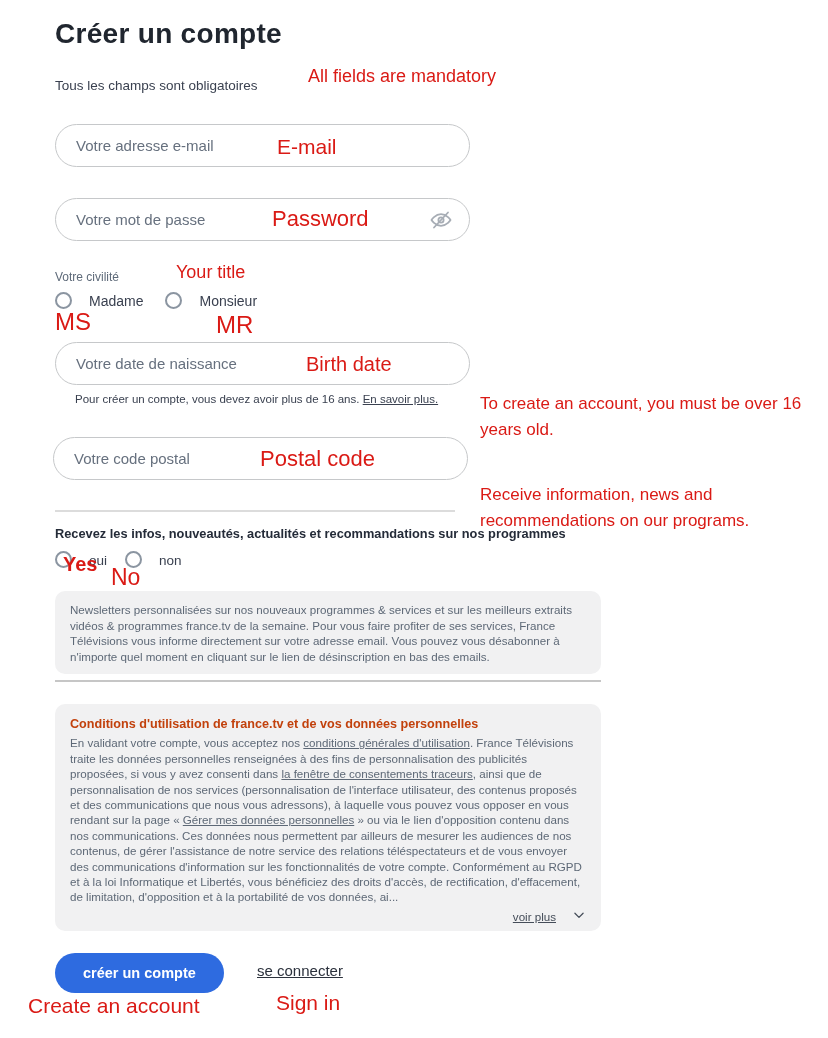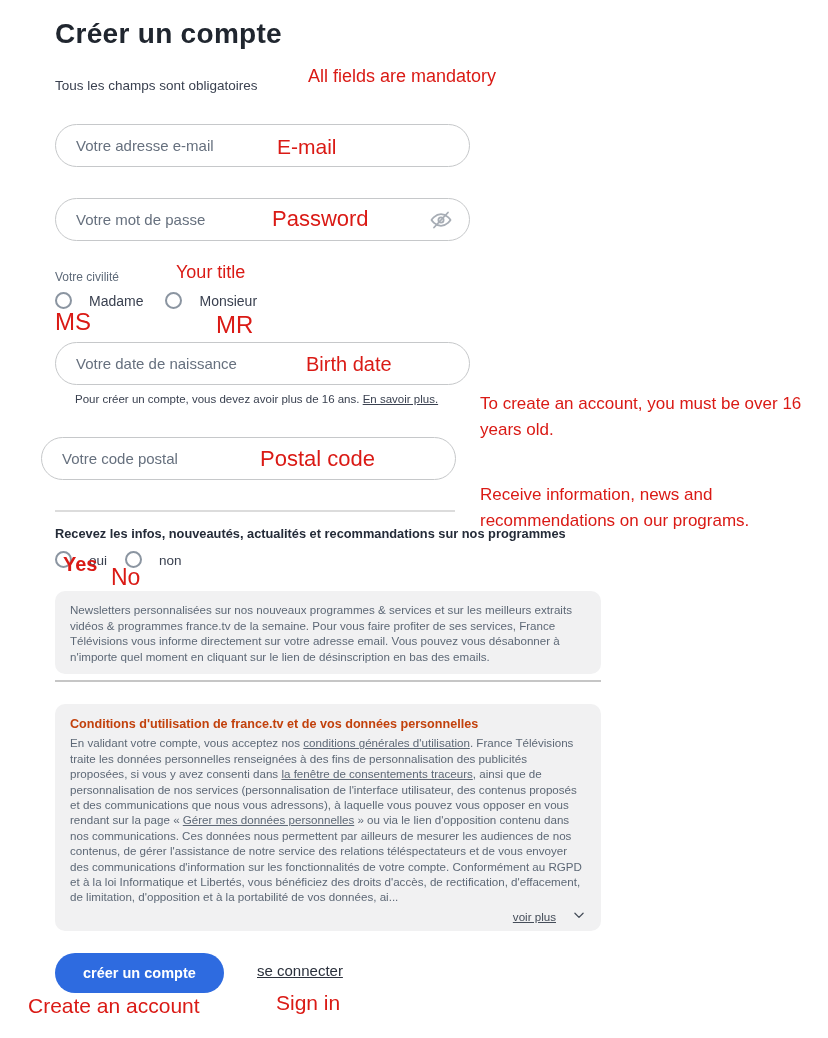--- a/index.html
+++ b/index.html
@@ -34,21 +34,21 @@
   .red-no{left:111px;top:564px;font-size:23px;}
   .red-create{left:28px;top:993px;font-size:21px;}
   .red-signin{left:276px;top:990px;font-size:21px;}
 
   .input-wrap{position:absolute;width:415px;height:43px;}
   .input-wrap input{width:100%;height:100%;border:1.6px solid #c6c8ca;border-radius:23px;padding:0 46px 0 20px;font-family:inherit;font-size:15px;color:var(--text-body);background:#fff;outline:none;}
   .input-wrap input::placeholder{color:var(--placeholder);opacity:1;}
   .wrap-email{left:55px;top:124px;}
   .wrap-password{left:55px;top:198px;}
   .wrap-birthdate{left:55px;top:342px;}
-  .wrap-postal{left:41px;top:437px;}
+  .wrap-postal{left:53px;top:437px;}
   .eye-toggle{position:absolute;right:16px;top:50%;transform:translateY(-50%);width:26px;height:26px;cursor:pointer;display:flex;align-items:center;justify-content:center;}
 
   .field-label{position:absolute;left:55px;top:270px;font-size:12px;color:#5e6a79;}
 
   .radio-row{position:absolute;display:flex;align-items:center;}
   .civility-row{left:55px;top:292px;gap:22px;}
   .newsletter-row{left:55px;top:551px;gap:18px;}
   .radio-option{display:flex;align-items:flex-end;gap:17px;cursor:pointer;}
   .radio-circle{width:17px;height:17px;border:2px solid #8b95a1;border-radius:50%;background:#fff;flex:0 0 auto;}
   .radio-label{font-size:14px;color:var(--text-body);}

